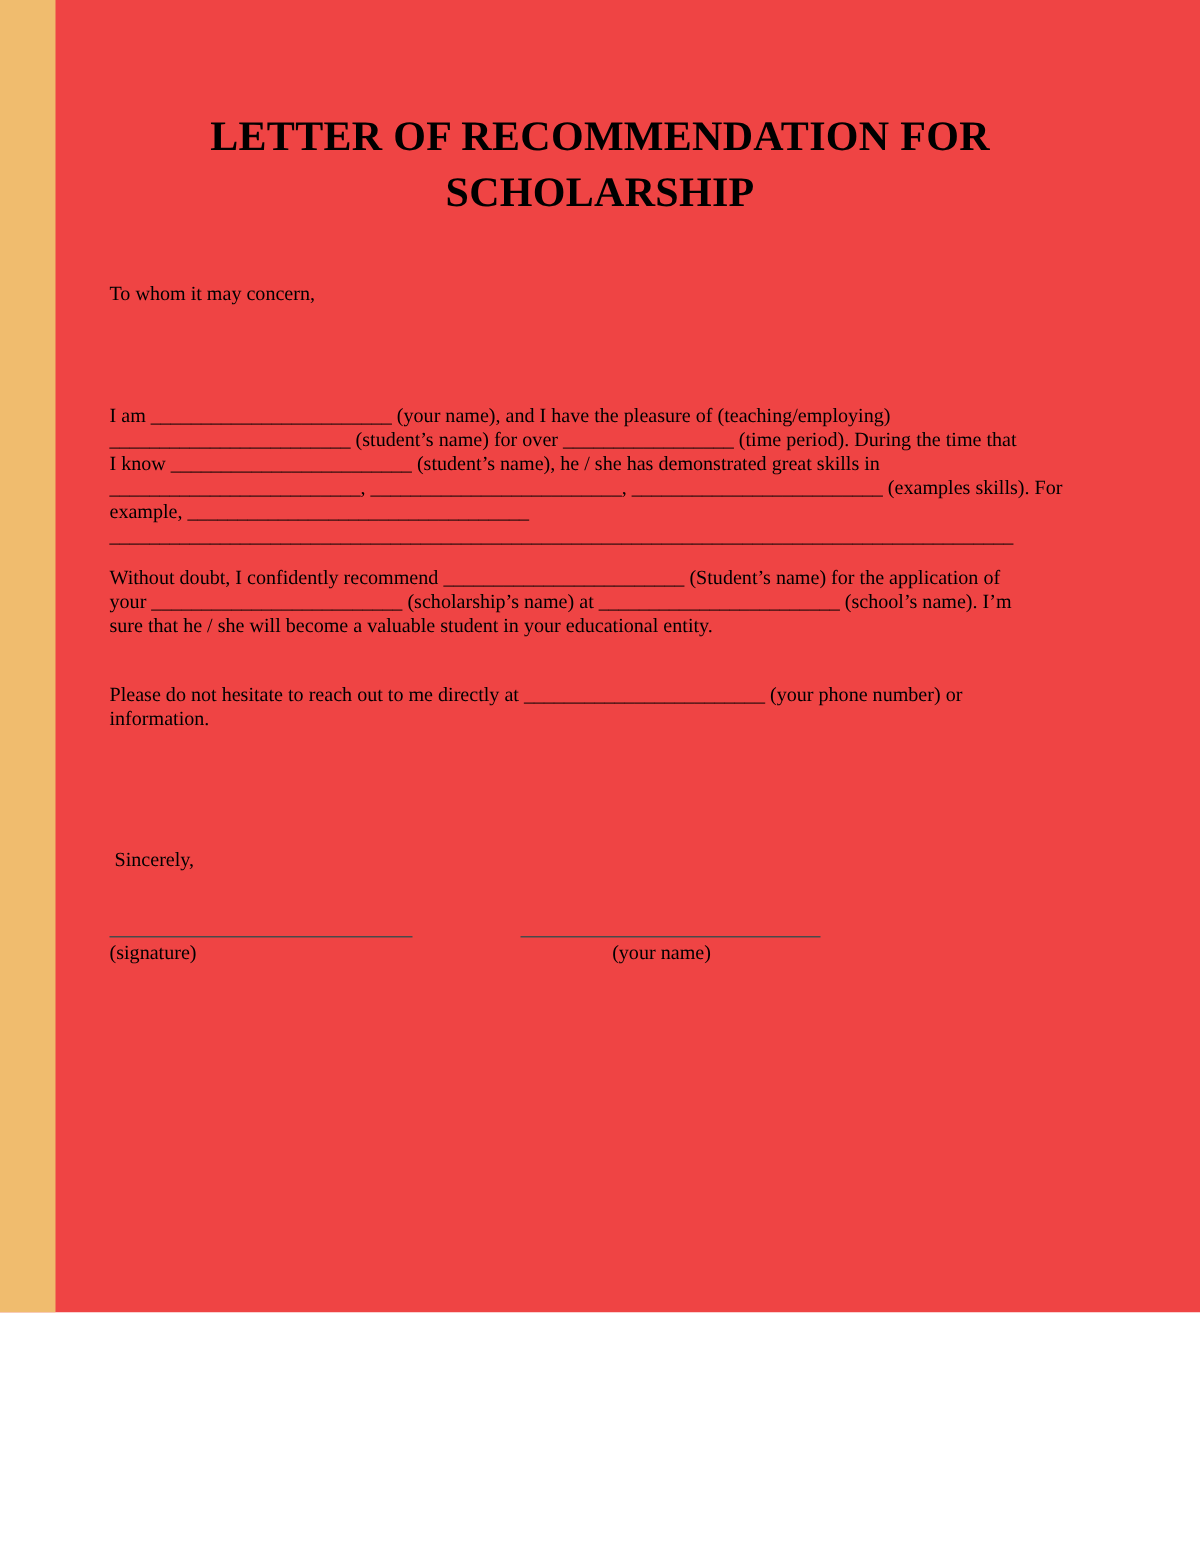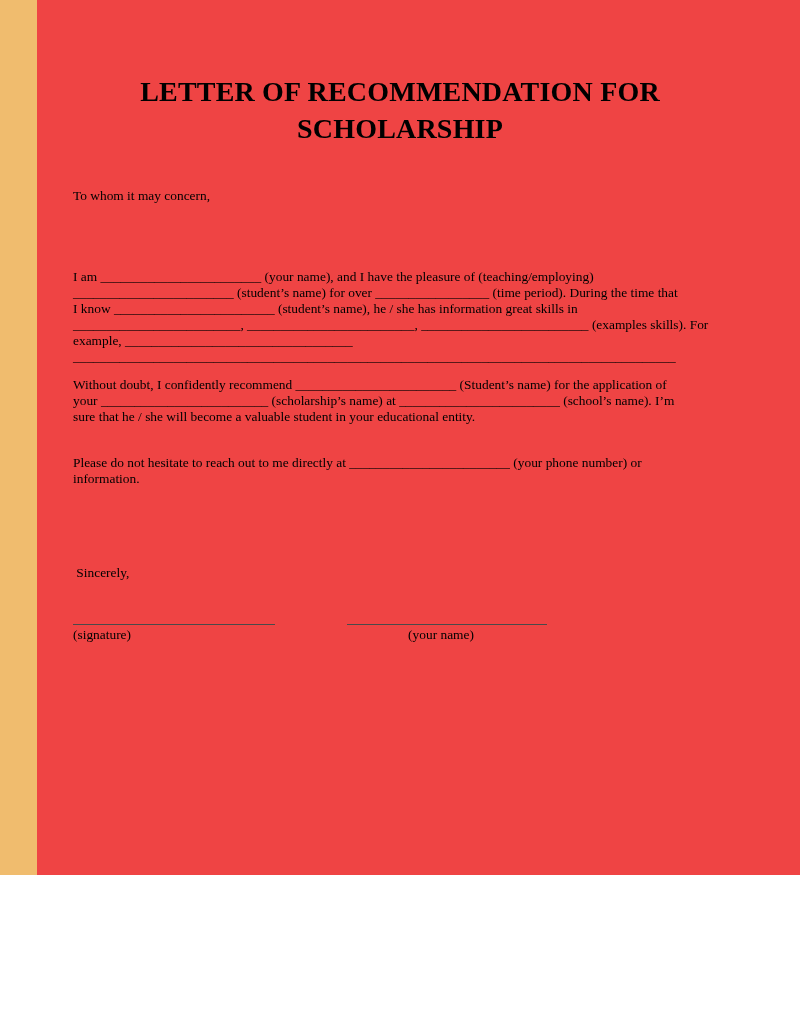--- a/index.html
+++ b/index.html
@@ -93,21 +93,21 @@
     <div class="doc-title">
       <div>LETTER OF RECOMMENDATION FOR</div>
       <div>SCHOLARSHIP</div>
     </div>
 
     <div class="line salutation">To whom it may concern,</div>
 
     <div class="para p1">
       <div class="pline">I am ________________________ (your name), and I have the pleasure of (teaching/employing)</div>
       <div class="pline">________________________ (student’s name) for over _________________ (time period). During the time that</div>
-      <div class="pline">I know ________________________ (student’s name), he / she has information great skills in</div>
+      <div class="pline">I know ________________________ (student’s name), he / she has demonstrated great skills in</div>
       <div class="pline">_________________________, _________________________, _________________________ (examples skills). For</div>
       <div class="pline">example, __________________________________</div>
       <div class="pline">__________________________________________________________________________________________</div>
     </div>
 
     <div class="para p2">
       <div class="pline">Without doubt, I confidently recommend ________________________ (Student’s name) for the application of</div>
       <div class="pline">your _________________________ (scholarship’s name) at ________________________ (school’s name). I’m</div>
       <div class="pline">sure that he / she will become a valuable student in your educational entity.</div>
     </div>

